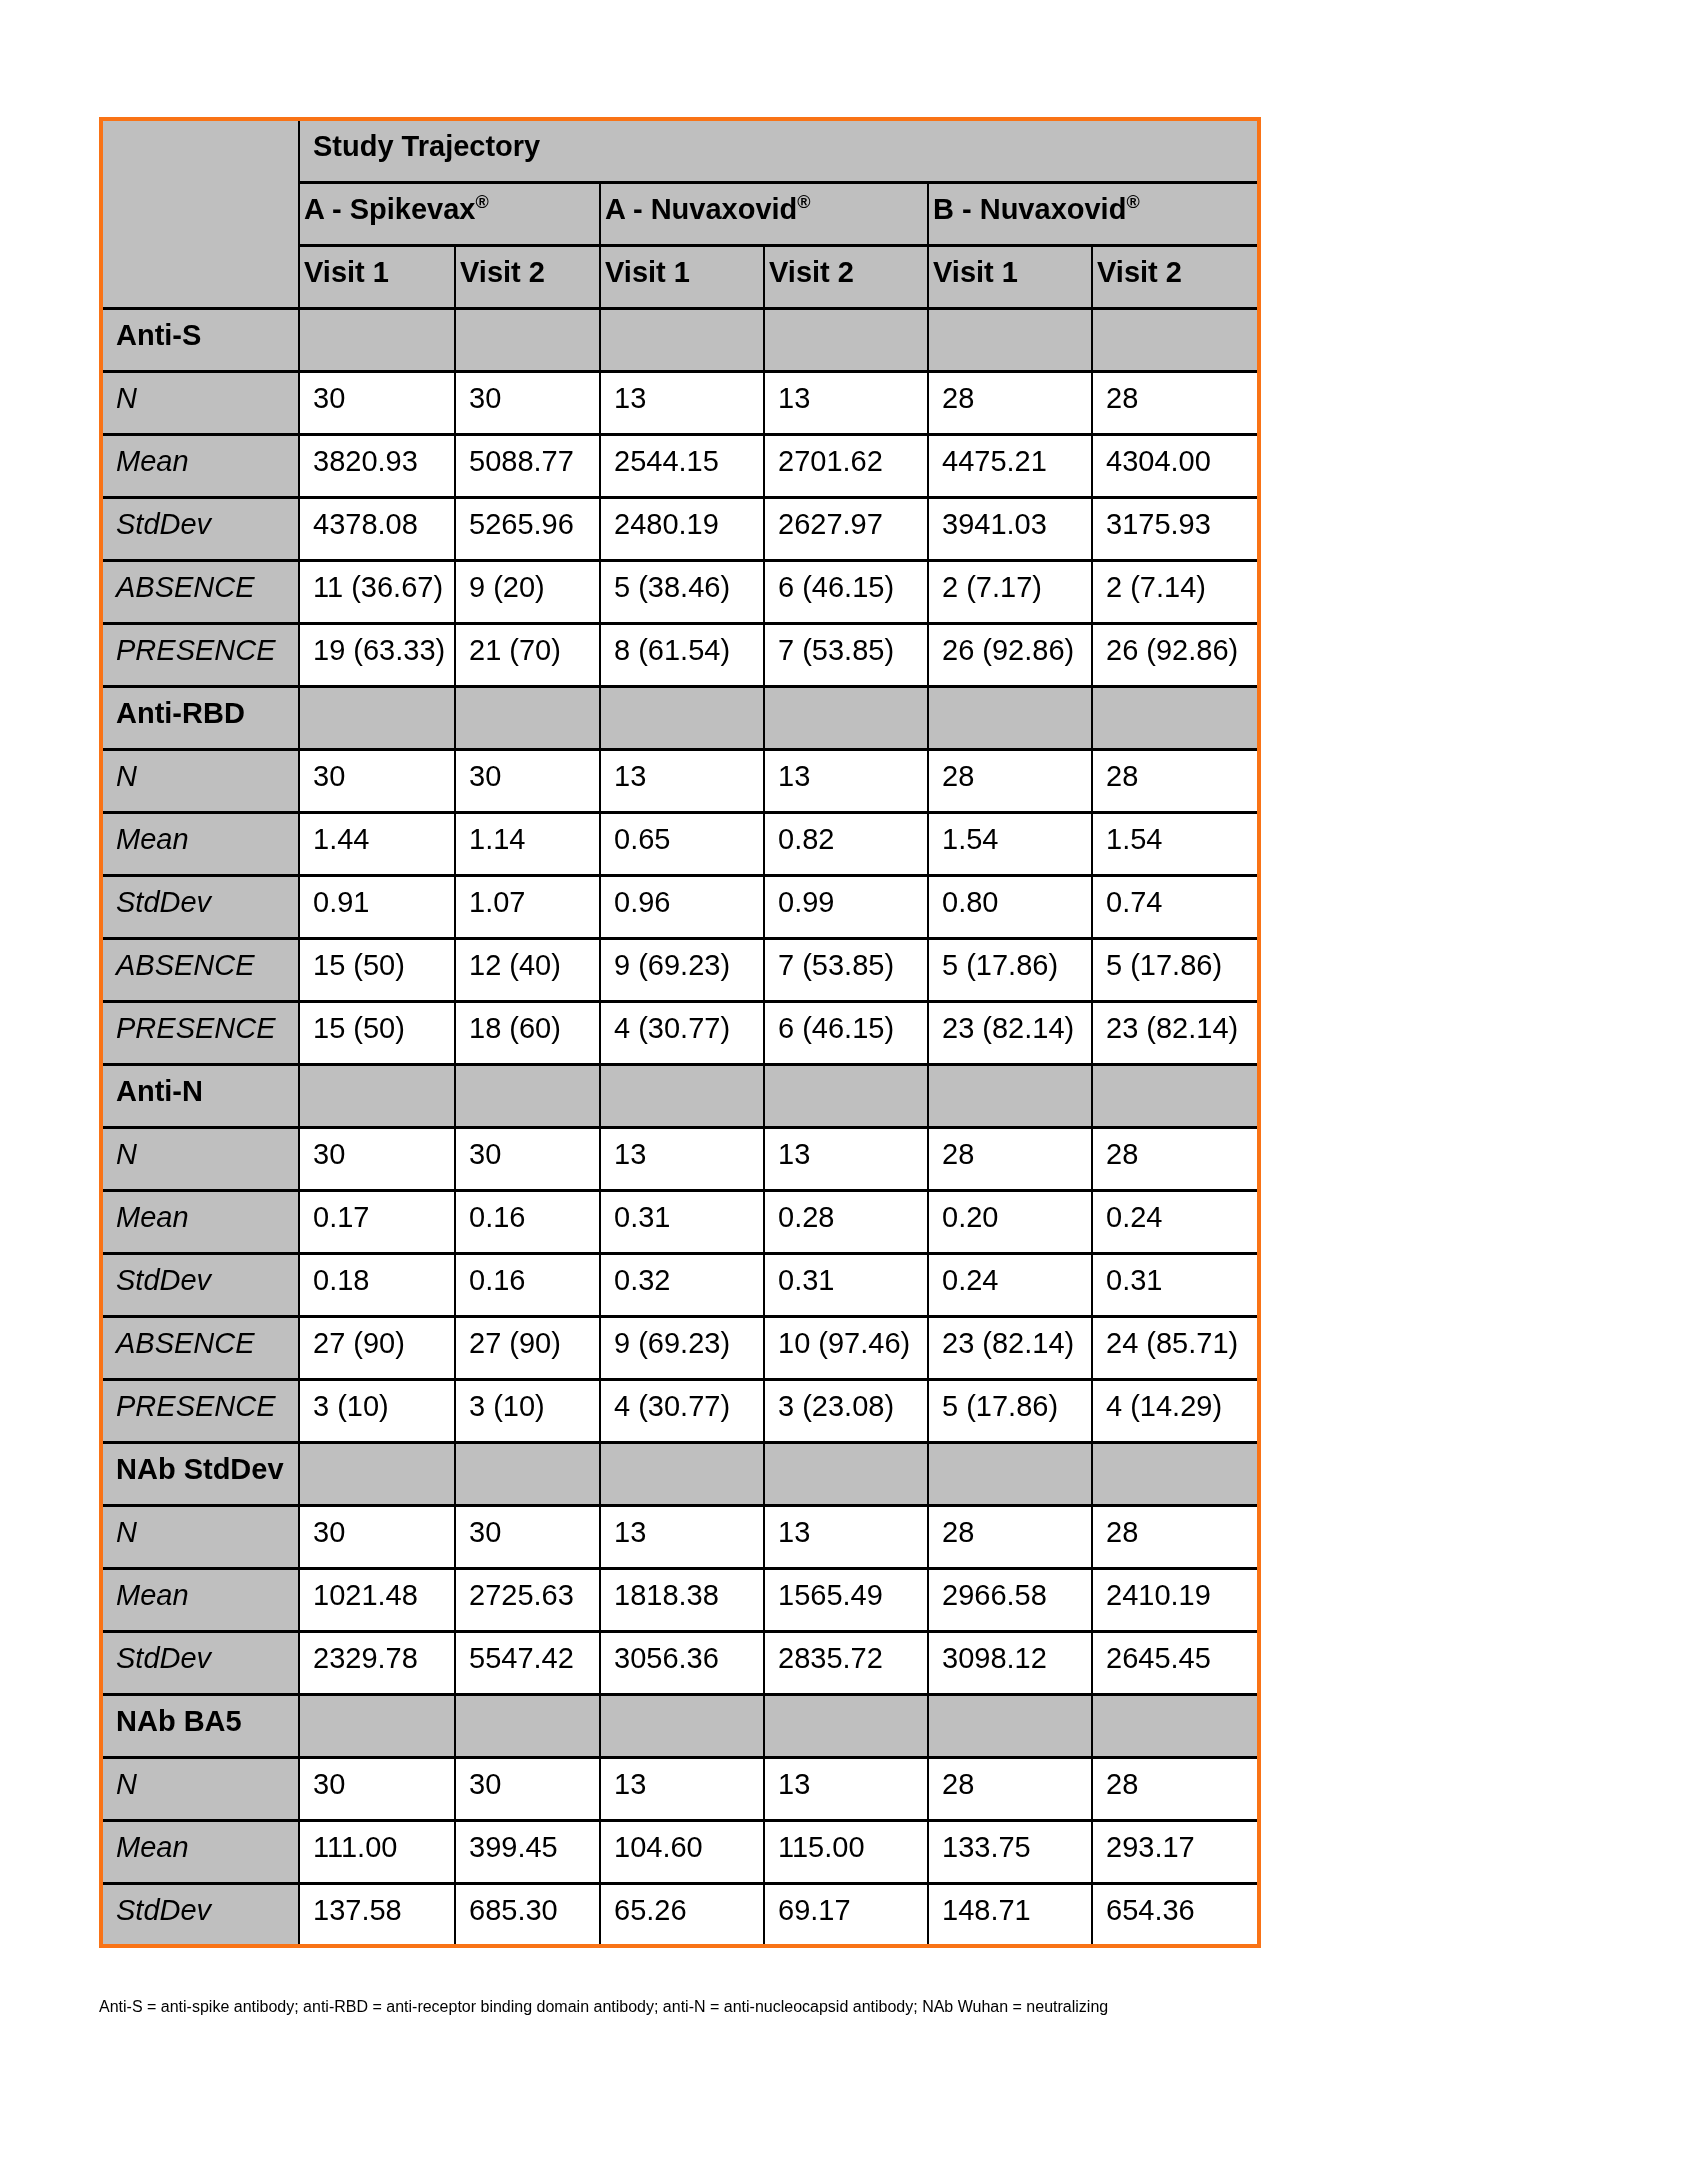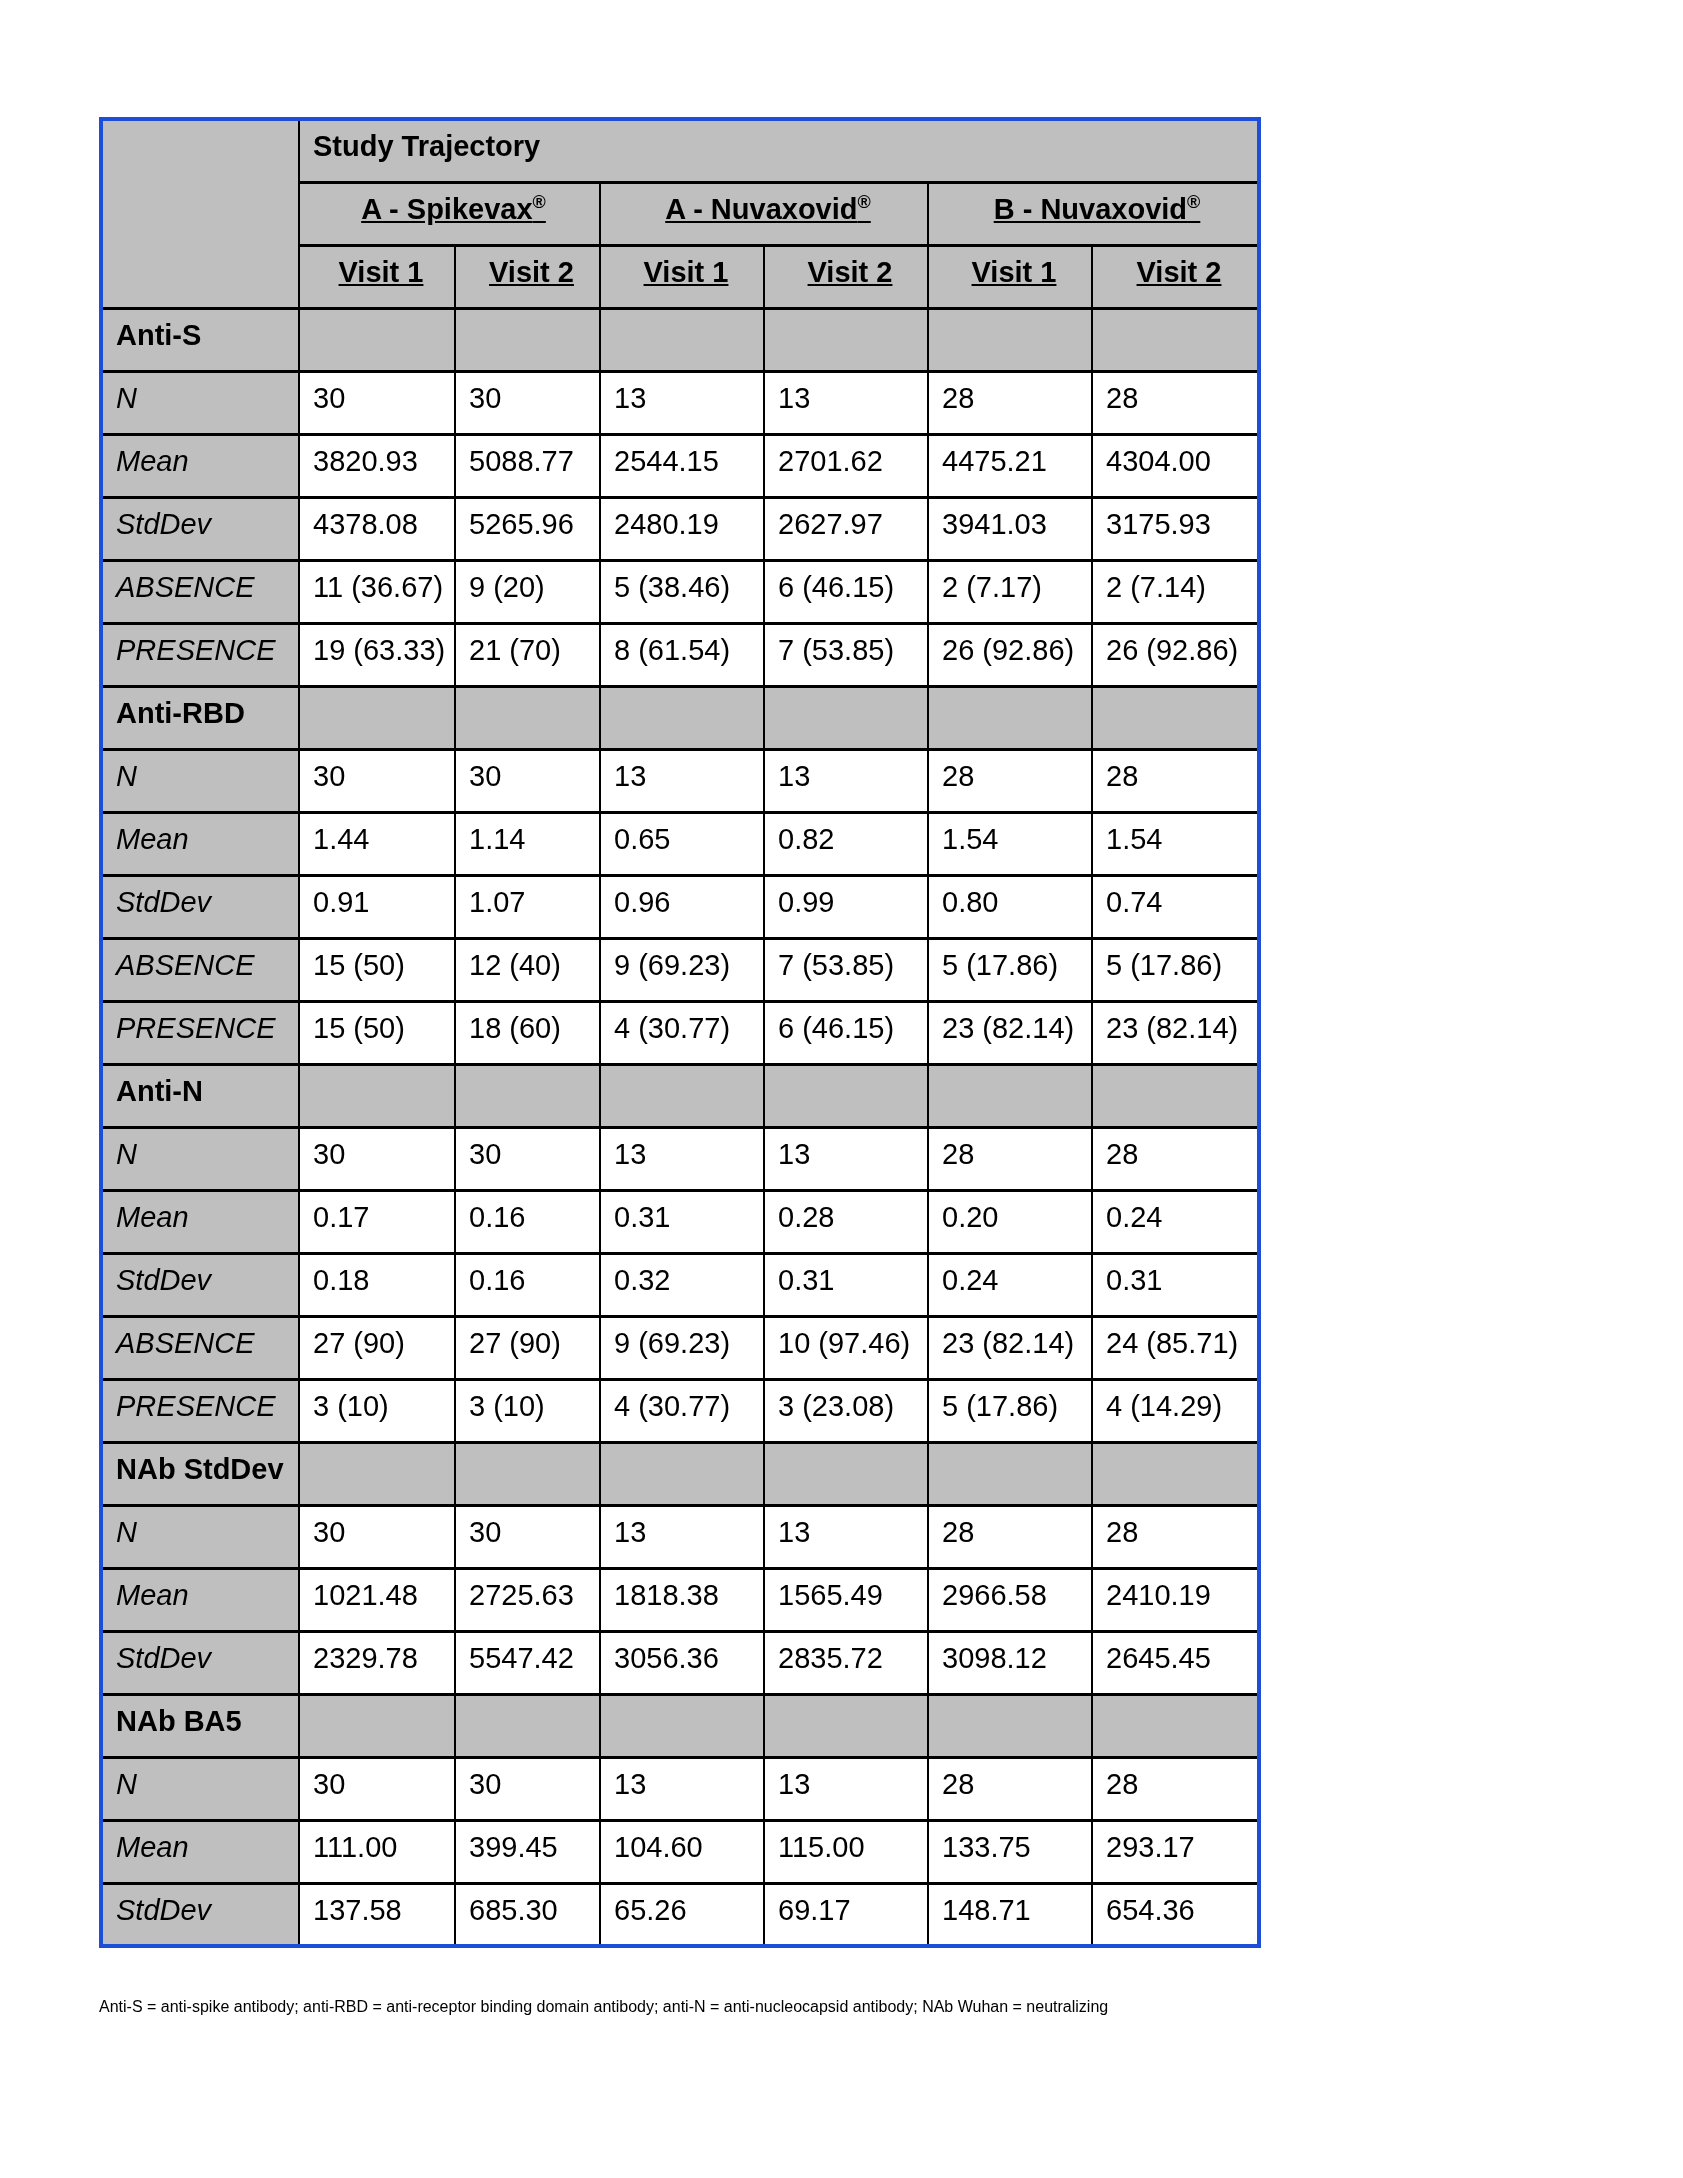--- a/index.html
+++ b/index.html
@@ -8,35 +8,35 @@
     background:#ffffff;
     font-family:"Liberation Sans", sans-serif;
     color:#000000;
   }
   .page { position:relative; width:1683px; height:2178px; overflow:hidden; }
 
   table.results {
     position:absolute; left:99px; top:117px;
     border-collapse:collapse; table-layout:fixed;
     font-size:29px;
-    border:4px solid #1d4ed8;
+    border:4px solid #f97316;
   }
   td {
     border:2px solid #000;
     border-top-width:3px; border-bottom-width:3px;
     height:63px; box-sizing:border-box;
     padding:9px 6px 0 13px;
     vertical-align:top;
     background:#ffffff;
     overflow:hidden;
     white-space:nowrap;
   }
   .g   { background:#bfbfbf; }
   .b   { font-weight:bold; }
-  .c   { text-align:center; padding-left:12px; padding-right:4px;text-decoration:underline; }
+  .c   { padding-left:4px; padding-right:4px; }
   .it  { font-style:italic; }
   sup  { font-size:0.62em; line-height:0; }
 
   .footnote {
     position:absolute; left:99px; top:1990px; width:1485px;
     font-size:16px; line-height:34px;
   }
 </style>
 </head>
 <body>

